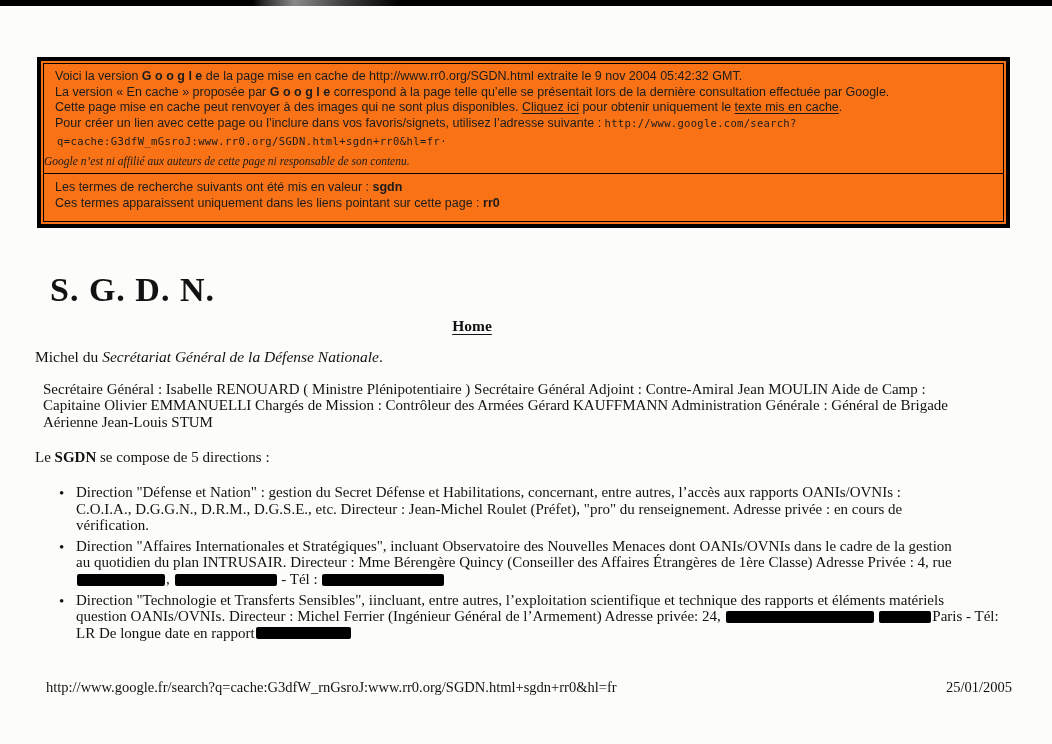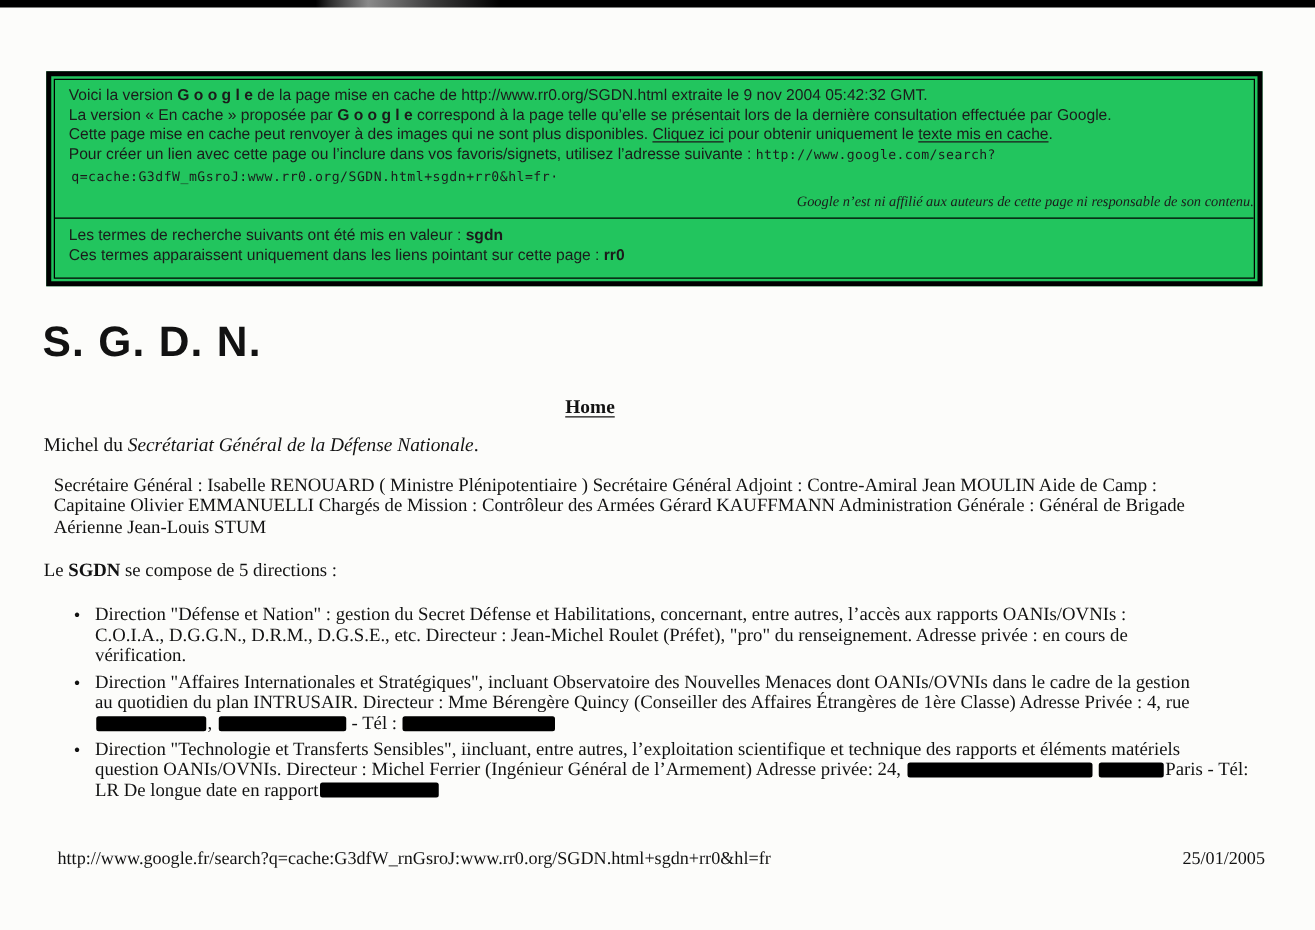--- a/index.html
+++ b/index.html
@@ -8,49 +8,49 @@
     background:#fcfcfa;overflow:hidden;
     font-family:"Liberation Sans",sans-serif;color:#1b1b1b;
   }
   .top-strip{
     position:absolute;left:0;top:0;width:1052px;height:6px;
     background:linear-gradient(90deg,#000 0 24%,#2a2a2a 25%,#8a8a8a 28%,#3a3a3a 33%,#000 38%,#000 100%);
   }
   
   .cache-box{
     position:absolute;left:37px;top:57px;width:973px;box-sizing:border-box;
-    border:4px solid #000;background:#22c55e;
+    border:4px solid #000;background:#f97316;
   }
   .cache-inner{border:1px solid #000;margin:2px;overflow:hidden;}
   .notice{padding:5px 10px 0 11px;font-size:12.5px;line-height:15.6px;}
   .notice .line,.terms .line{white-space:nowrap;}
   .query{
     font-family:"DejaVu Sans Mono",monospace;font-size:10.5px;letter-spacing:.4px;
     padding:4px 10px 0 13px;white-space:nowrap;
   }
   .disclaimer{
     font-family:"Liberation Serif",serif;font-style:italic;font-size:11.5px;
-    text-align:right;padding:8px 0 6px;
+    text-align:left;padding:8px 0 6px;
   }
   .divider{border-top:1px solid #000;}
   .terms{padding:6px 10px 9px 11px;font-size:12.5px;line-height:15.8px;}
   
   .b{font-weight:bold;}
   .i{font-style:italic;}
   .u{text-decoration:underline;text-underline-offset:2px;}
   .mono{font-family:"DejaVu Sans Mono",monospace;font-size:10.5px;letter-spacing:.3px;}
   .redact{
     display:inline-block;height:12px;background:#000;border-radius:2px;
     vertical-align:middle;margin:0 1px 2px 1px;
   }
   
   .serif{font-family:"Liberation Serif",serif;color:#121212;}
   .title{
-    position:absolute;left:34px;top:255px;margin:0;
-    font-family:Liberation Sans, sans-serif;font-size:34px;font-weight:bold;letter-spacing:1px;
+    position:absolute;left:34px;top:255px;margin:16px;
+    font-family:Liberation Serif, serif;font-size:34px;font-weight:bold;letter-spacing:1px;
   }
   .home{
     position:absolute;left:0;top:317px;width:944px;text-align:center;
     font-size:15.5px;font-weight:bold;
   }
   .home .u{text-underline-offset:3px;}
   .sigle{position:absolute;left:35px;top:348px;font-size:15.5px;}
   .officials{position:absolute;left:43px;top:381px;font-size:15px;line-height:16.4px;}
   .officials .line{white-space:nowrap;}
   .compose{position:absolute;left:35px;top:449px;font-size:15px;}

